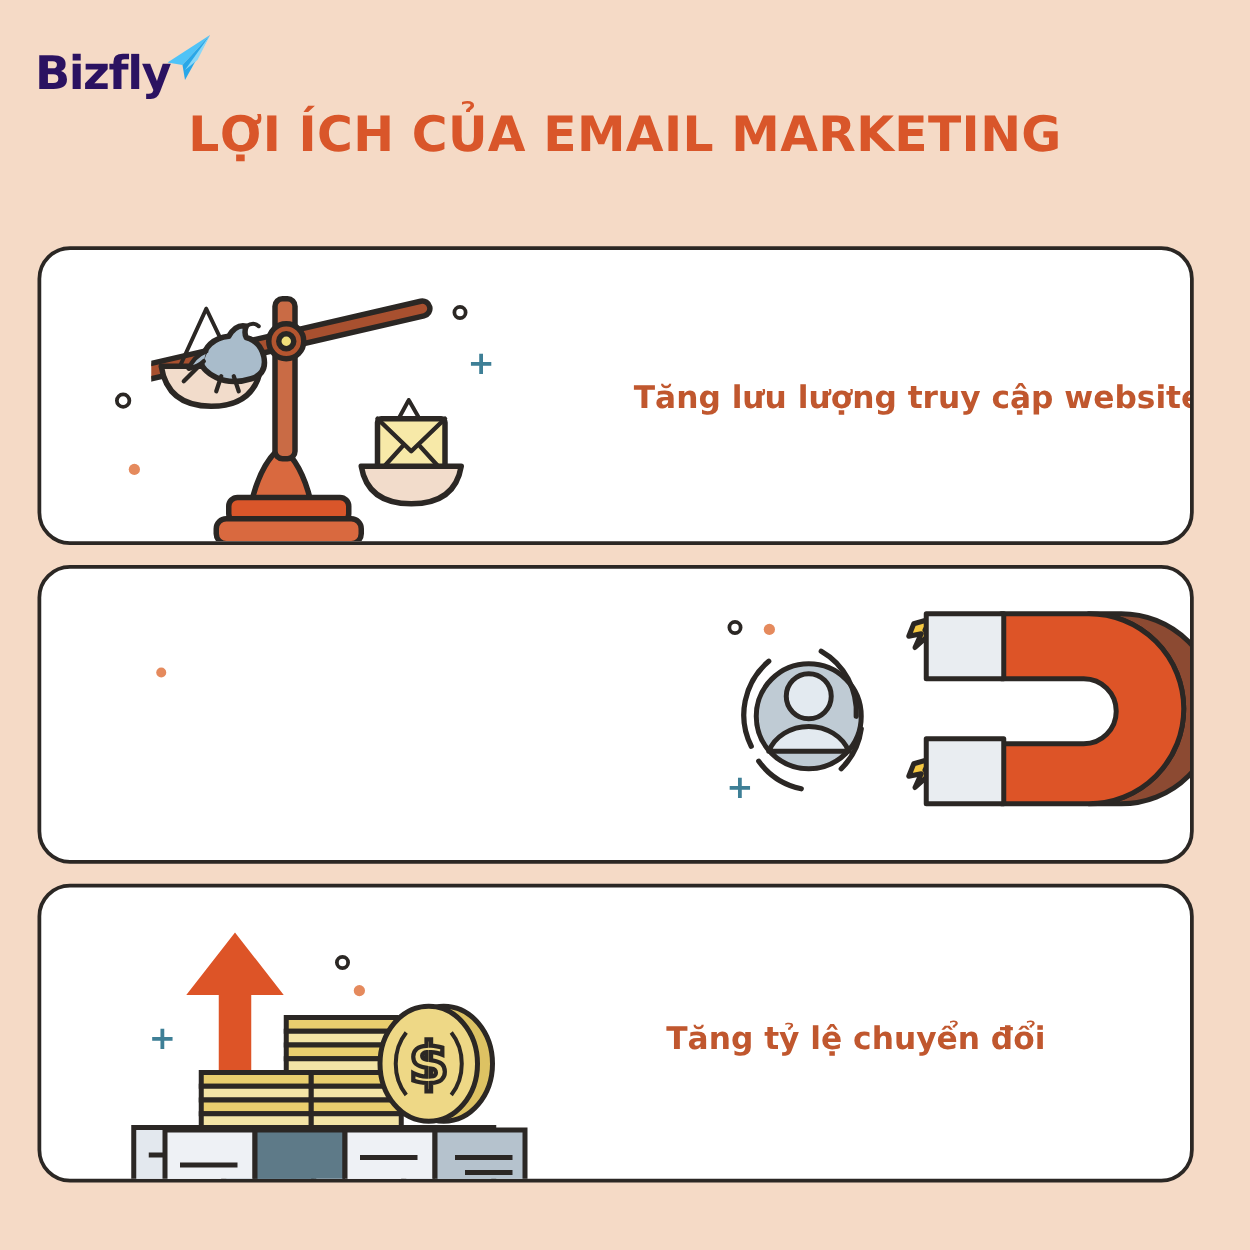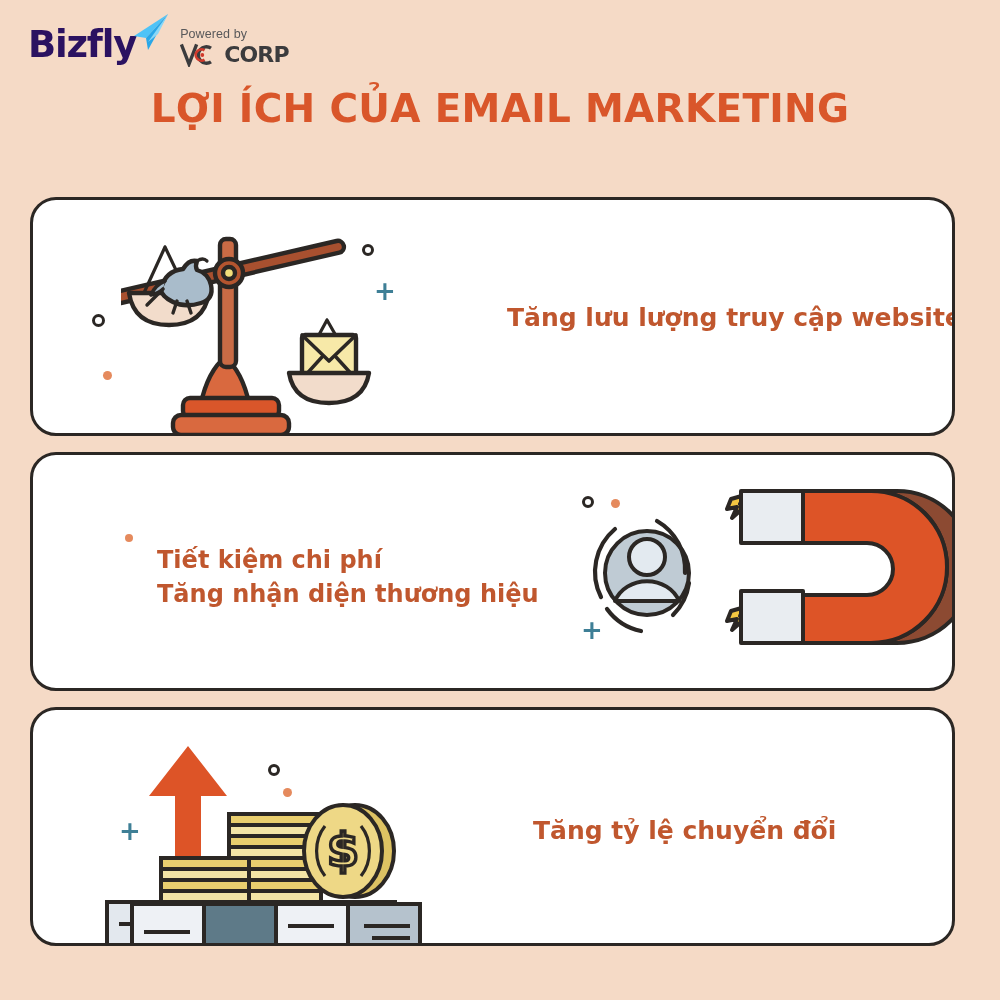--- a/index.html
+++ b/index.html
@@ -20,21 +20,21 @@
   .header {
     position: absolute;
     left: 0; top: 0;
     width: 1000px;
     height: 150px;
   }
 
   .brand-block {
     position: absolute;
     left: 28px;
-    top: 26px;
+    top: 40px;
     display: flex;
     align-items: flex-start;
     gap: 8px;
   }
   .bizfly-wrap {
     position: relative;
     display: flex;
     align-items: flex-end;
   }
   .bizfly-word {
@@ -165,32 +165,20 @@
 
     <div class="bizfly-wrap">
       <span class="bizfly-word">Bizfly</span>
       <svg class="plane-icon" viewBox="0 0 48 40">
         <polygon points="46,2 12,24 24,26" fill="#4FC3F7"></polygon>
         <polygon points="46,2 24,26 26,38" fill="#29A7E8"></polygon>
         <polygon points="46,2 26,30 36,22" fill="#89D7F7"></polygon>
       </svg>
     </div>
 
-    <div class="vccorp-block">
-      <span class="powered-by">Powered by</span>
-      <div class="vccorp-logo">
-        <svg width="44" height="24" viewBox="0 0 44 24">
-          <path d="M2 3 L9 21 L16 3" stroke="#3b3b3d" stroke-width="3.4" fill="none" stroke-linecap="square"></path>
-          <path d="M31 5.2 A8.2 8.2 0 1 0 31 18.8" stroke="#3b3b3d" stroke-width="3.4" fill="none"></path>
-          <path d="M24.5 7.4 A5.6 5.6 0 1 0 24.5 16.6" stroke="#d0392b" stroke-width="2.6" fill="none"></path>
-          <circle cx="22.3" cy="12" r="1.9" fill="#d0392b"></circle>
-        </svg>
-        <span class="vccorp-text">CORP</span>
-      </div>
-    </div>
   </div>
 
   <div class="page-title">LỢI ÍCH CỦA EMAIL MARKETING</div>
 </div>
 
 <div class="card" id="card-1">
 
   <div class="deco-ring" style="left:59px; top:114px; width:13px; height:13px;"></div>
   <div class="deco-dot" style="left:70px; top:171px; width:9px; height:9px;"></div>
   <div class="deco-ring" style="left:329px; top:44px; width:12px; height:12px;"></div>
@@ -259,24 +247,20 @@
 
       <path d="M300 6 h26 a74 74 0 0 1 0 152 h-26 a74 74 0 0 0 0 -152 z" fill="#8c4a32"></path>
 
       <path d="M230 6 h70 a74 74 0 0 1 0 152 h-70 v-48 h66 a26 26 0 0 0 0 -52 h-66 z" fill="#dd5427"></path>
 
       <rect x="170" y="6" width="62" height="52" fill="#e9edf1"></rect>
       <rect x="170" y="106" width="62" height="52" fill="#e9edf1"></rect>
     </g>
   </svg>
 
-  <div class="card-text double">
-    <div>Tiết kiệm chi phí</div>
-    <div>Tăng nhận diện thương hiệu</div>
-  </div>
 </div>
 
 <div class="card" id="card-3">
 
   <div class="deco-ring" style="left:235px; top:54px; width:12px; height:12px;"></div>
   <div class="deco-dot" style="left:250px; top:78px; width:9px; height:9px;"></div>
   <div class="deco-plus" style="left:86px; top:108px; font-size:26px;">+</div>
 
   <svg class="art" style="left:70px; top:28px;" width="330" height="211" viewBox="0 0 330 211">
     <g stroke="#2b2724" stroke-width="4" stroke-linejoin="miter" stroke-linecap="butt">

